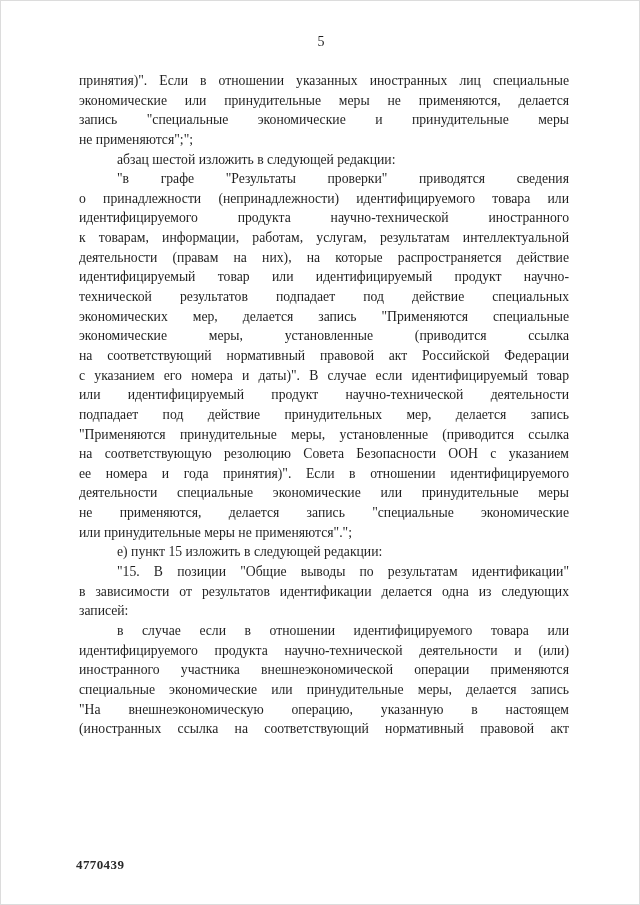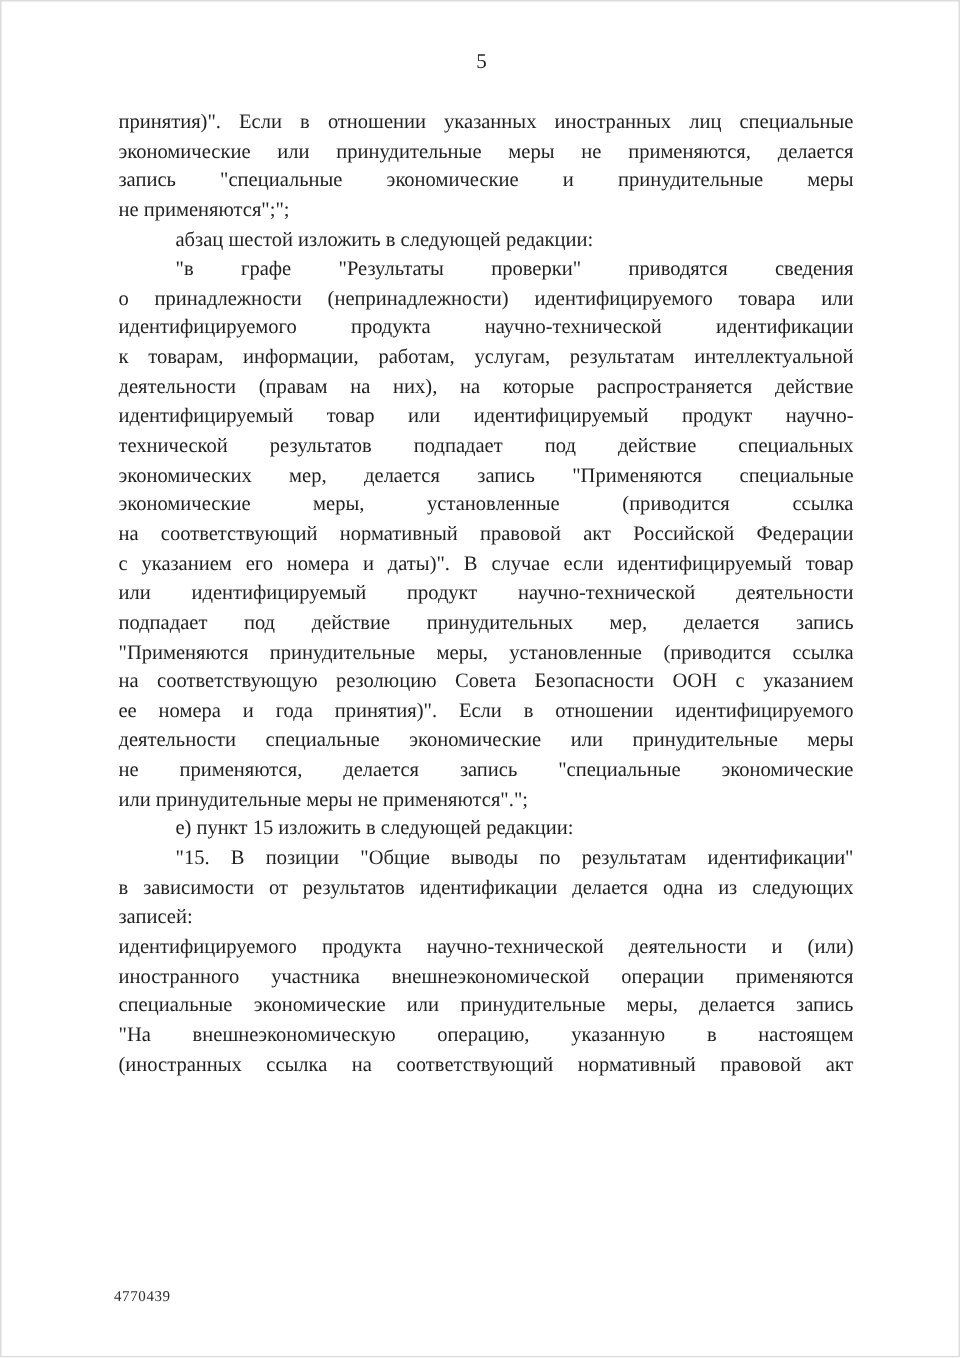--- a/index.html
+++ b/index.html
@@ -46,61 +46,63 @@
     text-align: left;
     text-align-last: left;
   }
   .line.indent {
     padding-left: 38px;
   }
   .footer-code {
     position: absolute;
     left: 75px;
     top: 858px;
-    font-size: 10px;
+    font-size: 13px;
     line-height: 12px;
     letter-spacing: 0.4px;
     color: #2a2a2a;
+    font-weight: bold;
   }
 </style>
 </head>
 <body>
 
 <div class="page" style="color: rgb(31, 31, 31); background: rgb(255, 255, 255);">
   <div class="page-number">5</div>
 
   <div class="doc-body" id="doc-body">
       <div class="line">принятия)". Если в отношении указанных иностранных лиц специальные</div>
       <div class="line">экономические или принудительные меры не применяются, делается</div>
       <div class="line">запись "специальные экономические и принудительные меры</div>
       <div class="line align-left">не применяются";";</div>
       <div class="line align-left indent">абзац шестой изложить в следующей редакции:</div>
       <div class="line indent">"в графе "Результаты проверки" приводятся сведения</div>
       <div class="line">о принадлежности (непринадлежности) идентифицируемого товара или</div>
-      <div class="line">идентифицируемого продукта научно-технической идентификации</div>
+      <div class="line">идентифицируемого продукта научно-технической иностранного</div>
       <div class="line">к товарам, информации, работам, услугам, результатам интеллектуальной</div>
       <div class="line">деятельности (правам на них), на которые распространяется действие</div>
       <div class="line">идентифицируемый товар или идентифицируемый продукт научно-</div>
       <div class="line">технической результатов подпадает под действие специальных</div>
       <div class="line">экономических мер, делается запись "Применяются специальные</div>
       <div class="line">экономические меры, установленные (приводится ссылка</div>
       <div class="line">на соответствующий нормативный правовой акт Российской Федерации</div>
       <div class="line">с указанием его номера и даты)". В случае если идентифицируемый товар</div>
       <div class="line">или идентифицируемый продукт научно-технической деятельности</div>
       <div class="line">подпадает под действие принудительных мер, делается запись</div>
       <div class="line">"Применяются принудительные меры, установленные (приводится ссылка</div>
       <div class="line">на соответствующую резолюцию Совета Безопасности ООН с указанием</div>
       <div class="line">ее номера и года принятия)". Если в отношении идентифицируемого</div>
       <div class="line">деятельности специальные экономические или принудительные меры</div>
       <div class="line">не применяются, делается запись "специальные экономические</div>
       <div class="line align-left">или принудительные меры не применяются".";</div>
       <div class="line align-left indent">е) пункт 15 изложить в следующей редакции:</div>
       <div class="line indent">"15. В позиции "Общие выводы по результатам идентификации"</div>
       <div class="line">в зависимости от результатов идентификации делается одна из следующих</div>
       <div class="line align-left">записей:</div>
+      <div class="line indent">в случае если в отношении идентифицируемого товара или</div>
       <div class="line">идентифицируемого продукта научно-технической деятельности и (или)</div>
       <div class="line">иностранного участника внешнеэкономической операции применяются</div>
       <div class="line">специальные экономические или принудительные меры, делается запись</div>
       <div class="line">"На внешнеэкономическую операцию, указанную в настоящем</div>
       <div class="line">(иностранных ссылка на соответствующий нормативный правовой акт</div>
     </div>
 
   <div class="footer-code">4770439</div>
 </div>
 

